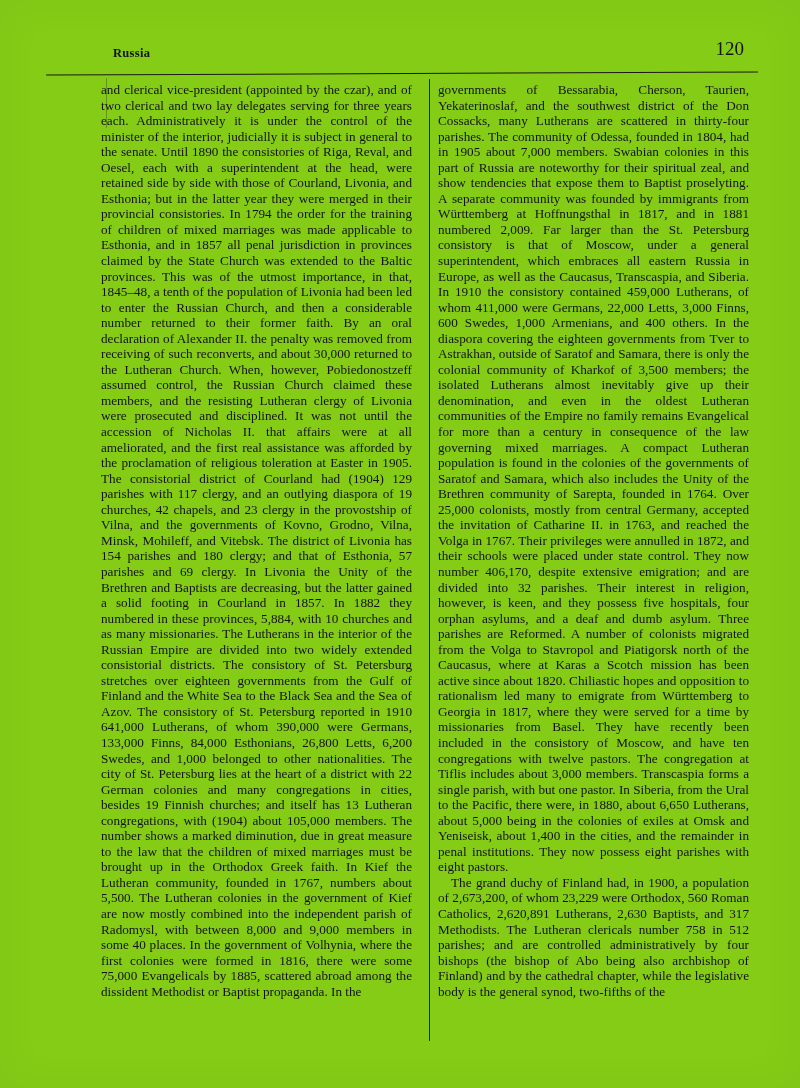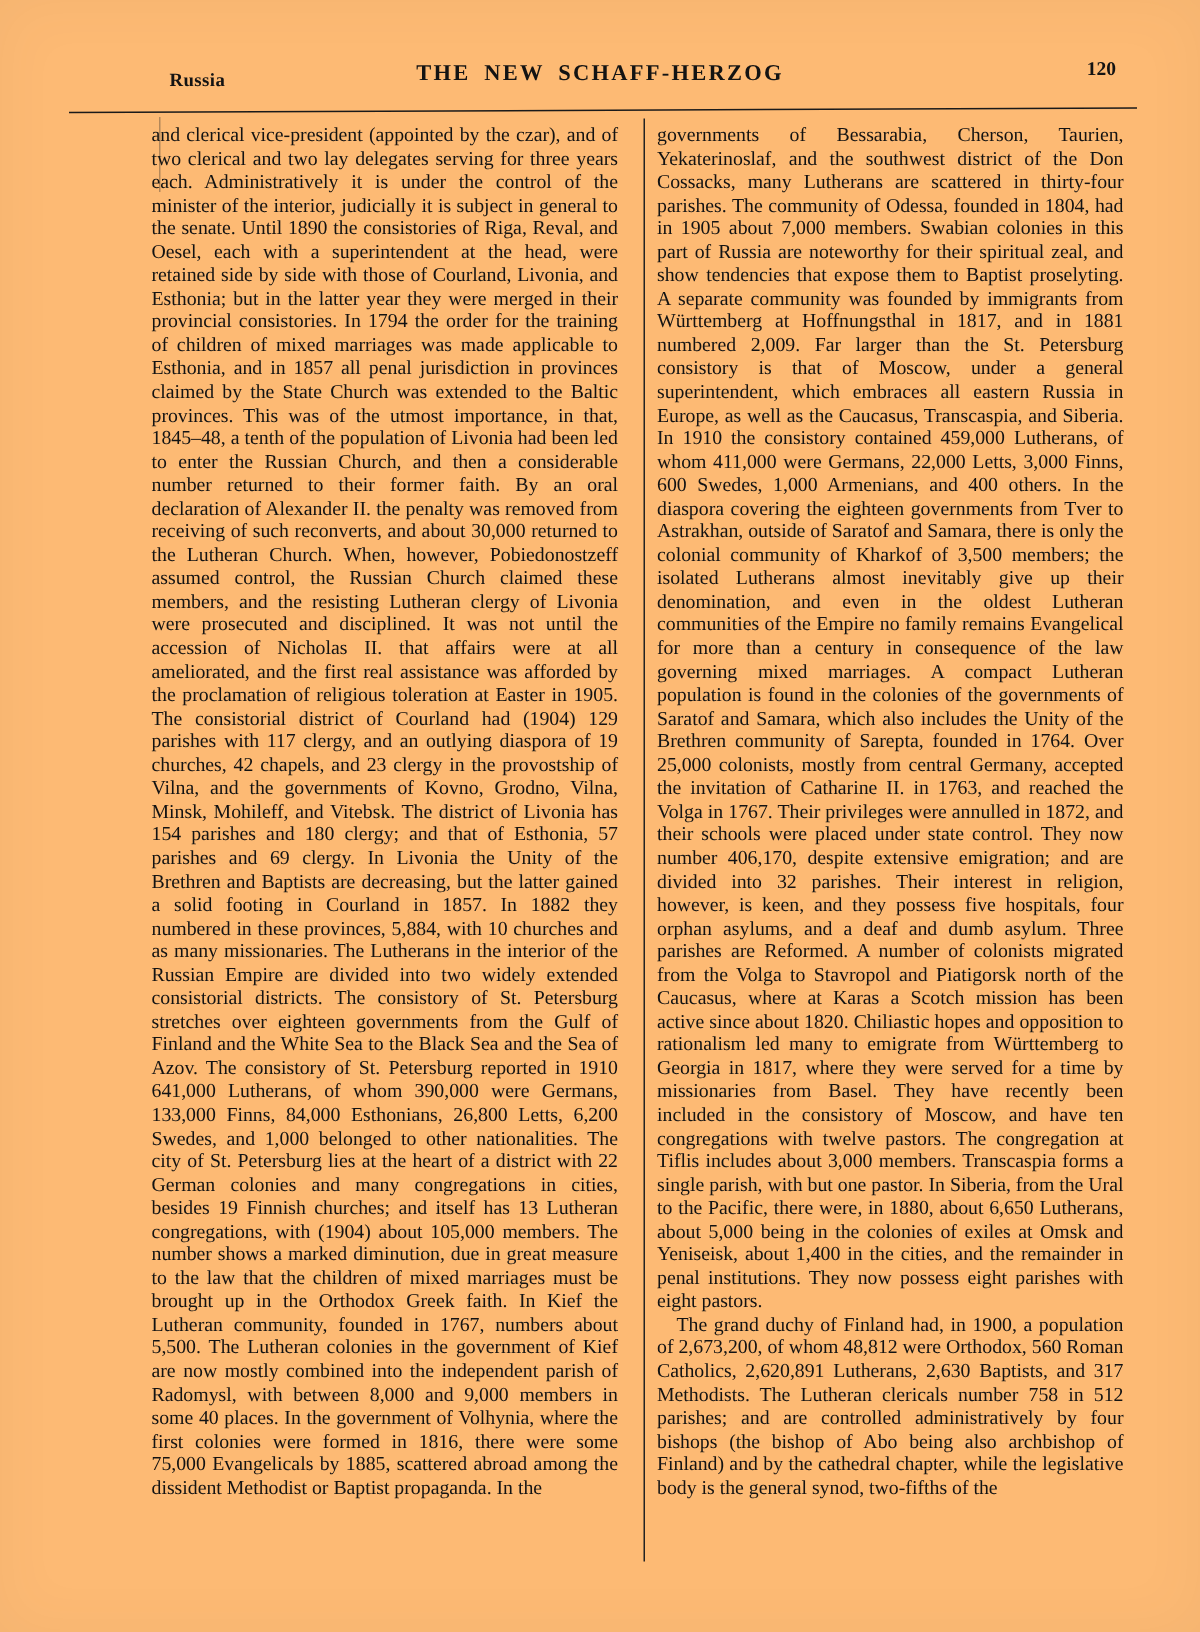--- a/index.html
+++ b/index.html
@@ -5,21 +5,21 @@
   html, body {
     margin: 0;
     padding: 0;
     background: #f4f3ef;
   }
   .page {
     position: relative;
     width: 800px;
     height: 1088px;
     margin: 0 auto;
-    background: #fdba74;
+    background: #84cc16;
     font-family: "Liberation Serif", serif;
     color: #131313;
     overflow: hidden;
     box-shadow: inset 0 0 40px rgba(90,85,70,0.06);
   }
   
   .runhead-left {
     position: absolute;
     left: 113px;
     top: 46px;
@@ -35,22 +35,22 @@
     text-align: center;
     font-size: 15px;
     font-weight: bold;
     letter-spacing: 1.5px;
     word-spacing: 4px;
   }
   .runhead-page {
     position: absolute;
     right: 56px;
     top: 38px;
-    font-size: 13px;
-    font-weight: bold;
+    font-size: 19px;
+    font-weight: normal;
   }
   .head-rule {
     position: absolute;
     left: 46px;
     right: 42px;
     top: 73px;
     height: 0;
     border-top: 1.6px solid #1a1a1a;
     transform: rotate(-0.25deg);
   }
@@ -102,33 +102,32 @@
 </style>
 </head>
 <body>
 
 <div class="page">
 
   <div class="scan-artifact"></div>
 
   <div class="runhead-left">Russia</div>
 
-  <div class="runhead-title">THE NEW SCHAFF-HERZOG</div>
 
   <div class="runhead-page">120</div>
 
   <div class="head-rule"></div>
   <div class="col-divider"></div>
 
   <div class="column column-left">
     <p class="para">and clerical vice-president (appointed by the czar), and of two clerical and two lay delegates serving for three years each. Administratively it is under the control of the minister of the interior, judicially it is subject in general to the senate. Until 1890 the consistories of Riga, Reval, and Oesel, each with a superintendent at the head, were retained side by side with those of Courland, Livonia, and Esthonia; but in the latter year they were merged in their provincial consistories. In 1794 the order for the training of children of mixed marriages was made applicable to Esthonia, and in 1857 all penal jurisdiction in provinces claimed by the State Church was extended to the Baltic provinces. This was of the utmost importance, in that, 1845–48, a tenth of the population of Livonia had been led to enter the Russian Church, and then a considerable number returned to their former faith. By an oral declaration of Alexander II. the penalty was removed from receiving of such reconverts, and about 30,000 returned to the Lutheran Church. When, however, Pobiedonostzeff assumed control, the Russian Church claimed these members, and the resisting Lutheran clergy of Livonia were prosecuted and disciplined. It was not until the accession of Nicholas II. that affairs were at all ameliorated, and the first real assistance was afforded by the proclamation of religious toleration at Easter in 1905. The consistorial district of Courland had (1904) 129 parishes with 117 clergy, and an outlying diaspora of 19 churches, 42 chapels, and 23 clergy in the provostship of Vilna, and the governments of Kovno, Grodno, Vilna, Minsk, Mohileff, and Vitebsk. The district of Livonia has 154 parishes and 180 clergy; and that of Esthonia, 57 parishes and 69 clergy. In Livonia the Unity of the Brethren and Baptists are decreasing, but the latter gained a solid footing in Courland in 1857. In 1882 they numbered in these provinces, 5,884, with 10 churches and as many missionaries. The Lutherans in the interior of the Russian Empire are divided into two widely extended consistorial districts. The consistory of St. Petersburg stretches over eighteen governments from the Gulf of Finland and the White Sea to the Black Sea and the Sea of Azov. The consistory of St. Petersburg reported in 1910 641,000 Lutherans, of whom 390,000 were Germans, 133,000 Finns, 84,000 Esthonians, 26,800 Letts, 6,200 Swedes, and 1,000 belonged to other nationalities. The city of St. Petersburg lies at the heart of a district with 22 German colonies and many congregations in cities, besides 19 Finnish churches; and itself has 13 Lutheran congregations, with (1904) about 105,000 members. The number shows a marked diminution, due in great measure to the law that the children of mixed marriages must be brought up in the Orthodox Greek faith. In Kief the Lutheran community, founded in 1767, numbers about 5,500. The Lutheran colonies in the government of Kief are now mostly combined into the independent parish of Radomysl, with between 8,000 and 9,000 members in some 40 places. In the government of Volhynia, where the first colonies were formed in 1816, there were some 75,000 Evangelicals by 1885, scattered abroad among the dissident Methodist or Baptist propaganda. In the</p>
   </div>
 
   <div class="column column-right">
     <p class="para">governments of Bessarabia, Cherson, Taurien, Yekaterinoslaf, and the southwest district of the Don Cossacks, many Lutherans are scattered in thirty-four parishes. The community of Odessa, founded in 1804, had in 1905 about 7,000 members. Swabian colonies in this part of Russia are noteworthy for their spiritual zeal, and show tendencies that expose them to Baptist proselyting. A separate community was founded by immigrants from Württemberg at Hoffnungsthal in 1817, and in 1881 numbered 2,009. Far larger than the St. Petersburg consistory is that of Moscow, under a general superintendent, which embraces all eastern Russia in Europe, as well as the Caucasus, Transcaspia, and Siberia. In 1910 the consistory contained 459,000 Lutherans, of whom 411,000 were Germans, 22,000 Letts, 3,000 Finns, 600 Swedes, 1,000 Armenians, and 400 others. In the diaspora covering the eighteen governments from Tver to Astrakhan, outside of Saratof and Samara, there is only the colonial community of Kharkof of 3,500 members; the isolated Lutherans almost inevitably give up their denomination, and even in the oldest Lutheran communities of the Empire no family remains Evangelical for more than a century in consequence of the law governing mixed marriages. A compact Lutheran population is found in the colonies of the governments of Saratof and Samara, which also includes the Unity of the Brethren community of Sarepta, founded in 1764. Over 25,000 colonists, mostly from central Germany, accepted the invitation of Catharine II. in 1763, and reached the Volga in 1767. Their privileges were annulled in 1872, and their schools were placed under state control. They now number 406,170, despite extensive emigration; and are divided into 32 parishes. Their interest in religion, however, is keen, and they possess five hospitals, four orphan asylums, and a deaf and dumb asylum. Three parishes are Reformed. A number of colonists migrated from the Volga to Stavropol and Piatigorsk north of the Caucasus, where at Karas a Scotch mission has been active since about 1820. Chiliastic hopes and opposition to rationalism led many to emigrate from Württemberg to Georgia in 1817, where they were served for a time by missionaries from Basel. They have recently been included in the consistory of Moscow, and have ten congregations with twelve pastors. The congregation at Tiflis includes about 3,000 members. Transcaspia forms a single parish, with but one pastor. In Siberia, from the Ural to the Pacific, there were, in 1880, about 6,650 Lutherans, about 5,000 being in the colonies of exiles at Omsk and Yeniseisk, about 1,400 in the cities, and the remainder in penal institutions. They now possess eight parishes with eight pastors.</p>
 
     <div class="para para-indent">
-      <span>The grand duchy of Finland had, in 1900, a population of 2,673,200, of whom 48,812 were Orthodox,</span>
+      <span>The grand duchy of Finland had, in 1900, a population of 2,673,200, of whom 23,229 were Orthodox,</span>
       <span>560 Roman Catholics, 2,620,891 Lutherans, 2,630 Baptists, and 317 Methodists. The Lutheran clericals number 758 in 512 parishes; and are controlled administratively by four bishops (the bishop of Abo being also archbishop of Finland) and by the cathedral chapter, while the legislative body is the general synod, two-fifths of the</span>
     </div>
   </div>
 
 </div>
 
 </body></html>

